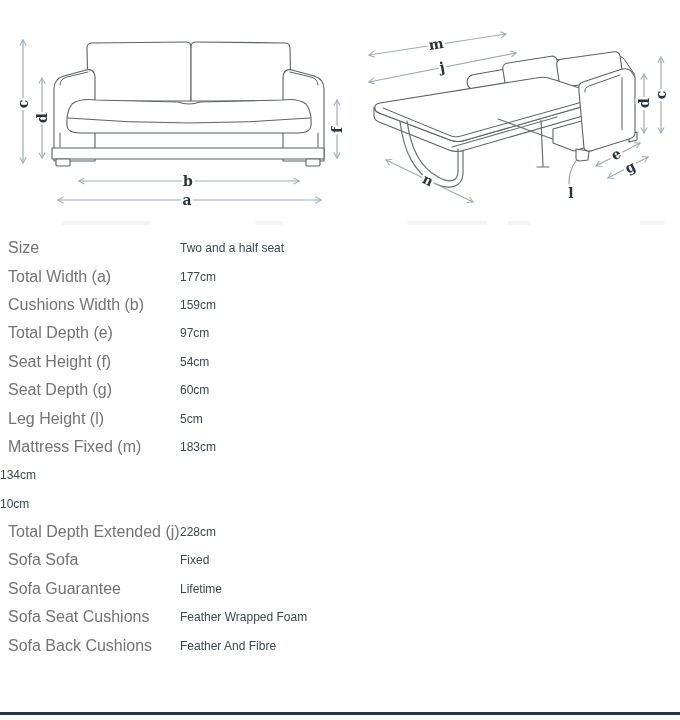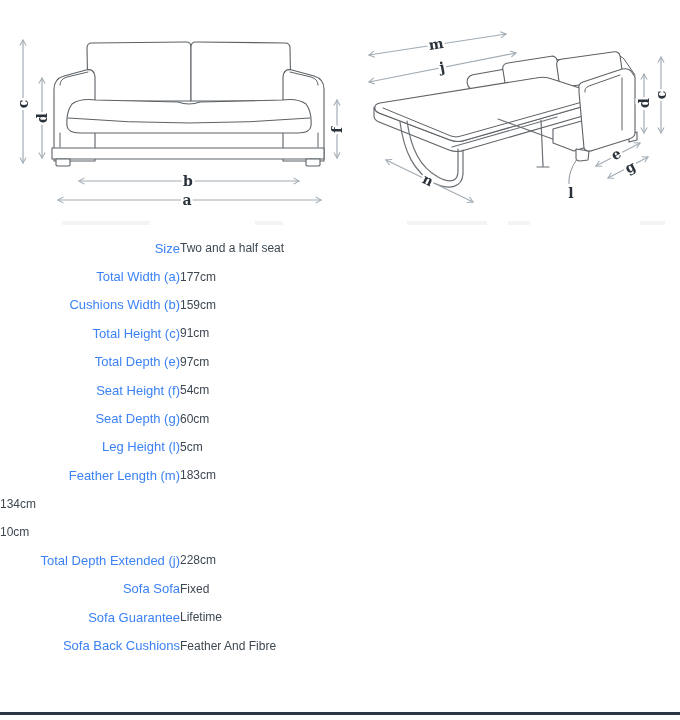--- a/index.html
+++ b/index.html
@@ -16,21 +16,21 @@
   svg text.dim {
     font-family:"DejaVu Serif", serif; font-weight:700; font-size:14px;
     fill:#2a323b; text-anchor:middle; dominant-baseline:central;
     paint-order:stroke; stroke:#ffffff; stroke-width:5px; stroke-linejoin:round;
   }
   .strip { position:absolute; top:221px; height:4px; background:#f3f4f4; }
   .specs { position:absolute; left:0; top:234px; width:680px; }
   .spec-row { display:flex; align-items:center; height:28.4px; }
   .spec-label {
     flex:none; width:180px; padding-left:8px; box-sizing:border-box;
-    font-size:13px; color:#3b82f6; white-space:nowrap; overflow:visible;text-align:right;
+    font-size:16px; color:#737373; white-space:nowrap; overflow:visible;
   }
   .spec-value { font-size:12px; color:#3d4751; white-space:nowrap; }
   .bottom-divider { position:absolute; left:0; top:712px; width:680px; height:3px; background:#2c3743; }
 </style>
 </head>
 <body>
 
 <div class="canvas">
 
   <div class="diagram-wrap">
@@ -143,41 +143,37 @@
     </div>
     <div class="spec-row">
       <span class="spec-label">Total Width (a)</span>
       <span class="spec-value">177cm</span>
     </div>
     <div class="spec-row">
       <span class="spec-label">Cushions Width (b)</span>
       <span class="spec-value">159cm</span>
     </div>
     <div class="spec-row">
-      <span class="spec-label">Total Height (c)</span>
-      <span class="spec-value">91cm</span>
-    </div>
-    <div class="spec-row">
       <span class="spec-label">Total Depth (e)</span>
       <span class="spec-value">97cm</span>
     </div>
     <div class="spec-row">
       <span class="spec-label">Seat Height (f)</span>
       <span class="spec-value">54cm</span>
     </div>
     <div class="spec-row">
       <span class="spec-label">Seat Depth (g)</span>
       <span class="spec-value">60cm</span>
     </div>
     <div class="spec-row">
       <span class="spec-label">Leg Height (l)</span>
       <span class="spec-value">5cm</span>
     </div>
     <div class="spec-row">
-      <span class="spec-label">Feather Length (m)</span>
+      <span class="spec-label">Mattress Fixed (m)</span>
       <span class="spec-value">183cm</span>
     </div>
     <div class="spec-row">
       <span class="spec-value">134cm</span>
     </div>
     <div class="spec-row">
       <span class="spec-value">10cm</span>
     </div>
     <div class="spec-row">
       <span class="spec-label">Total Depth Extended (j)</span>
@@ -185,19 +181,23 @@
     </div>
     <div class="spec-row">
       <span class="spec-label">Sofa Sofa</span>
       <span class="spec-value">Fixed</span>
     </div>
     <div class="spec-row">
       <span class="spec-label">Sofa Guarantee</span>
       <span class="spec-value">Lifetime</span>
     </div>
     <div class="spec-row">
+      <span class="spec-label">Sofa Seat Cushions</span>
+      <span class="spec-value">Feather Wrapped Foam</span>
+    </div>
+    <div class="spec-row">
       <span class="spec-label">Sofa Back Cushions</span>
       <span class="spec-value">Feather And Fibre</span>
     </div>
   </div>
 
   <div class="bottom-divider"></div>
 </div>
 
 </body></html>

